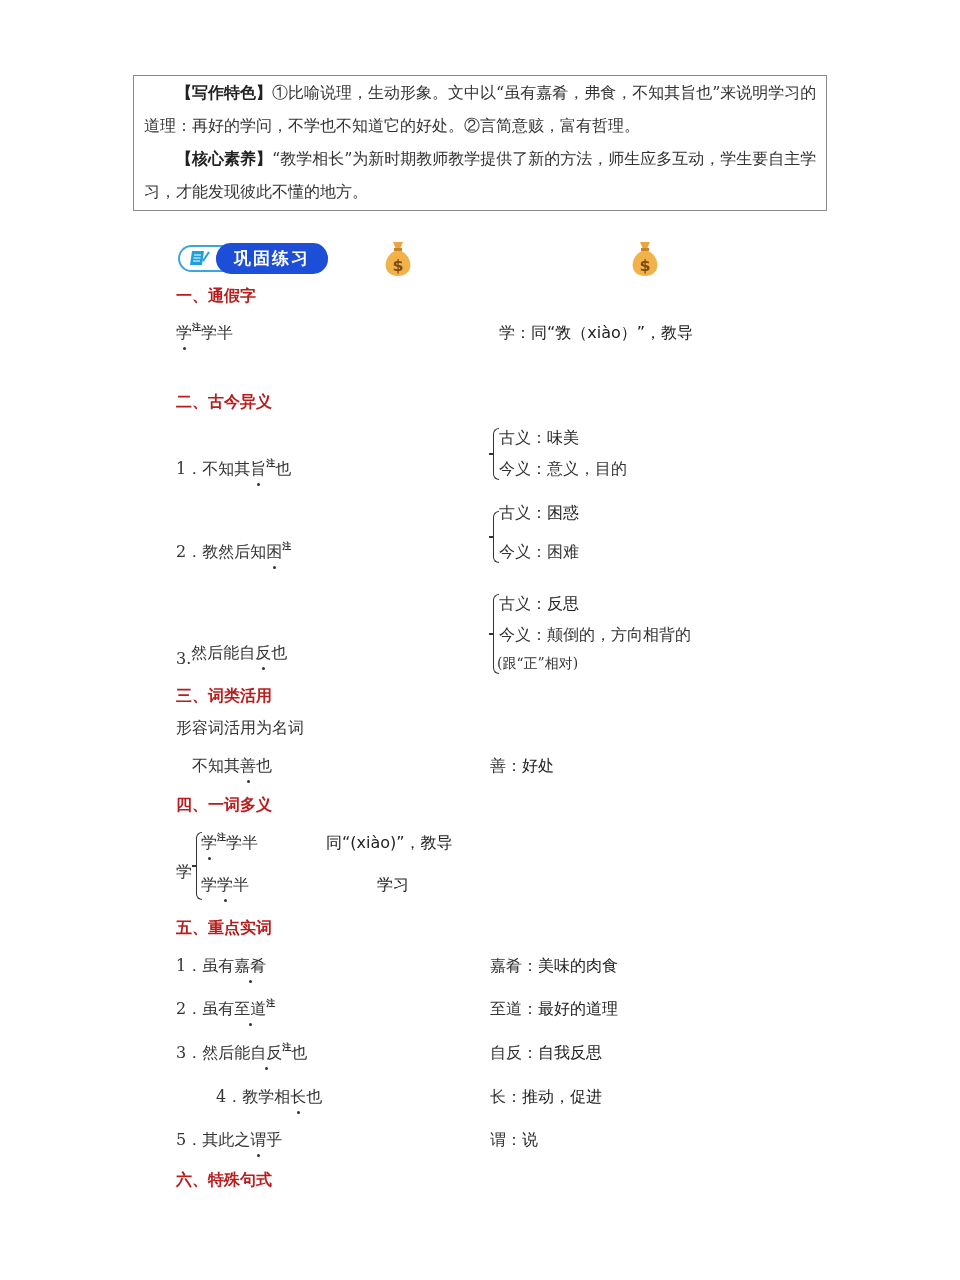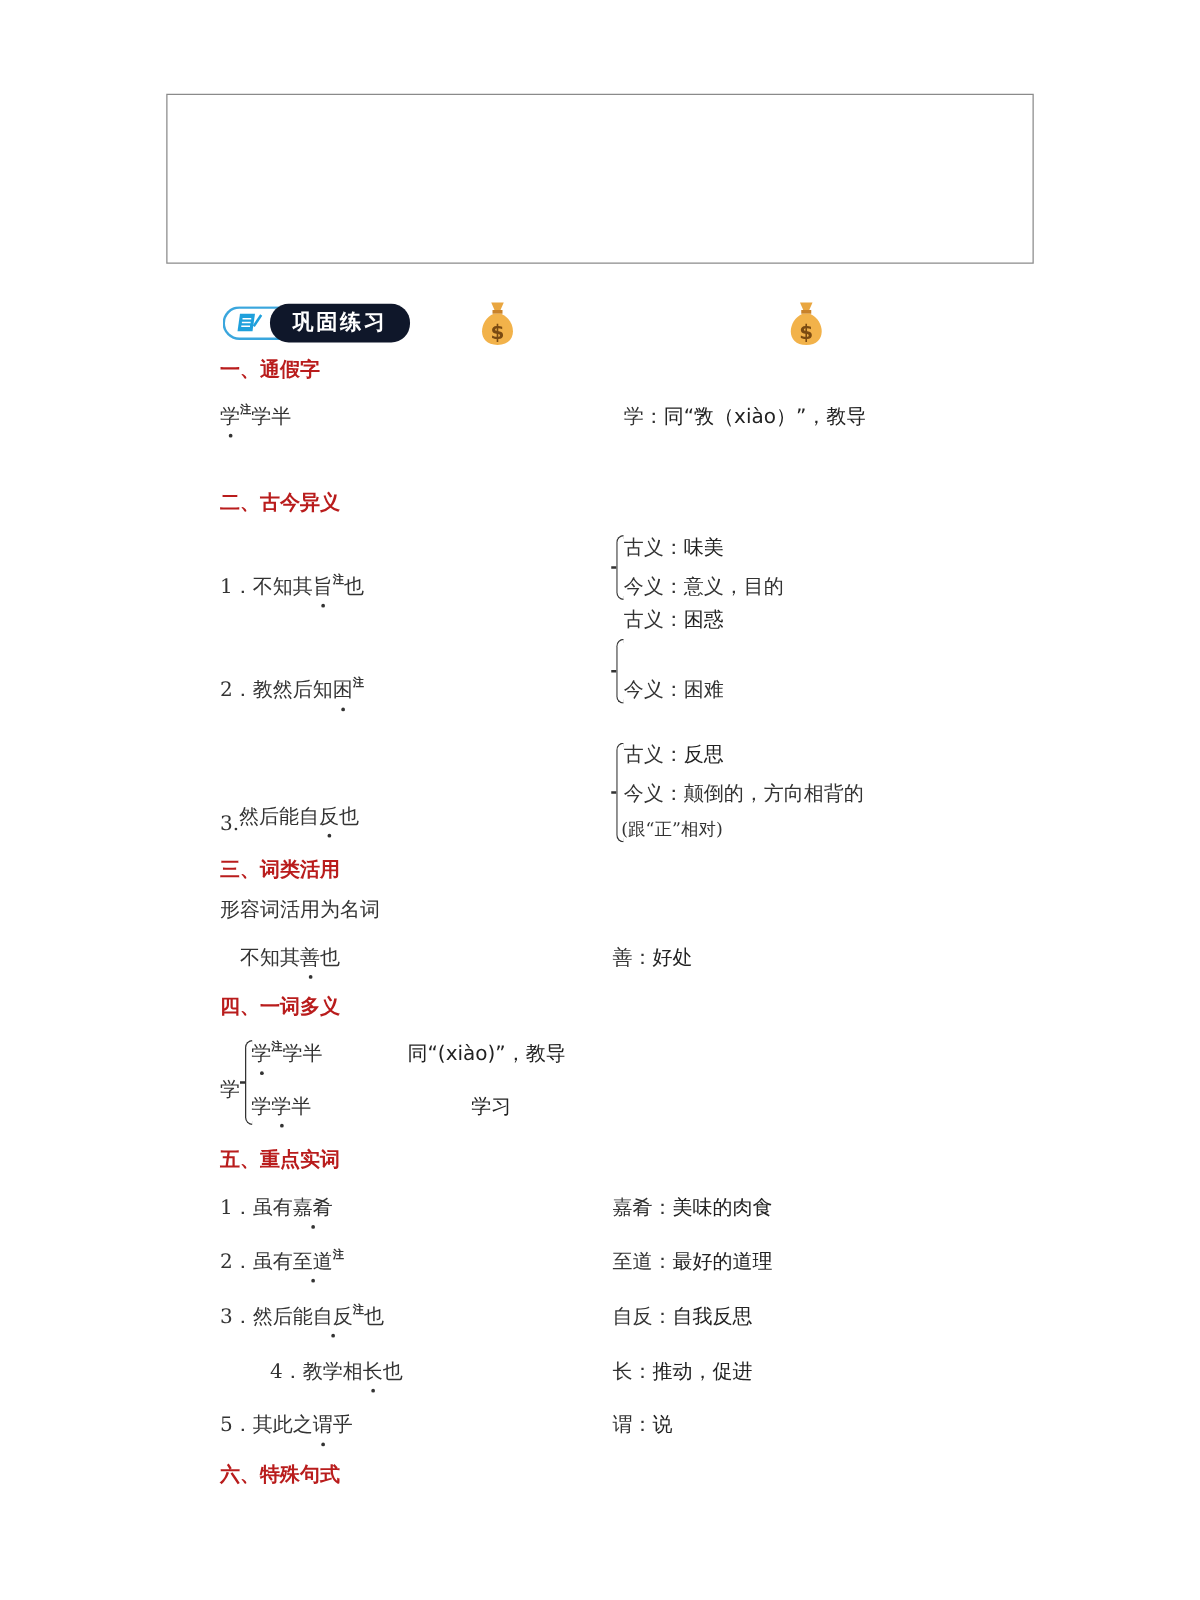--- a/index.html
+++ b/index.html
@@ -21,21 +21,21 @@
   .indent { text-indent: 32px; }
 
   .badge { position: absolute; left: 178px; top: 243px; width: 150px; height: 31px; }
   .badge-arc {
     position: absolute; left: 0; top: 2px; width: 60px; height: 27px;
     border: 2px solid #3aa6dd; border-right: none; border-radius: 14px 0 0 14px; box-sizing: border-box;
   }
   .badge-icon { position: absolute; left: 10px; top: 6px; width: 22px; height: 18px; }
   .badge-pill {
     position: absolute; left: 38px; top: 0; width: 112px; height: 31px;
-    background: #0f172a; border-radius: 15px; color: #fff;
+    background: #1d4ed8; border-radius: 15px; color: #fff;
     font-family: "DejaVu Sans", "Liberation Sans", sans-serif; font-weight: bold;
     font-size: 17px; line-height: 31px; text-align: center; letter-spacing: 2px;
   }
   .moneybag { position: absolute; width: 34px; height: 38px; }
 
   .h { font-family: "DejaVu Sans", "Liberation Sans", sans-serif; font-weight: bold; font-size: 16px; color: #b91c1c; }
   .t { font-size: 16px; color: #333; }
   .ans { font-family: "DejaVu Sans", "Liberation Sans", sans-serif; font-size: 16px; color: #222; text-underline-offset: 3px; }
   .dot { position: relative; display: inline-block; }
   .dot::after {
@@ -47,20 +47,22 @@
     position: absolute; width: 6px; border: 1.5px solid #333; border-right: none;
     border-radius: 6px 0 0 6px; box-sizing: border-box;
   }
   .brace-mid { position: absolute; width: 4px; height: 2px; background: #333; }
   .small { font-size: 14px; }
 </style>
 </head>
 <body>
 
 <div class="summary-box">
+  <div class="para indent" style="top:0;"><span class="bold-label">【写作特色】</span><span>①比喻说理，生动形象。文中以“虽有嘉肴，弗食，不知其旨也”来说明学习的道理：再好的学问，不学也不知道它的好处。②言简意赅，富有哲理。</span></div>
+  <div class="para indent" style="top:66px;"><span class="bold-label">【核心素养】</span><span>“教学相长”为新时期教师教学提供了新的方法，师生应多互动，学生要自主学习，才能发现彼此不懂的地方。</span></div>
 </div>
 
 <div class="badge">
   <div class="badge-arc"></div>
   <svg class="badge-icon" viewBox="0 0 22 18">
     <path d="M4 2 L16 2 L14 16 L2 16 Z" fill="#1ea0dc"></path>
     <path d="M6 6 L13 6 M5.5 9 L12.5 9 M5 12 L12 12" stroke="#fff" stroke-width="1.2"></path>
     <path d="M15 12 L21 3" stroke="#1ea0dc" stroke-width="2"></path>
   </svg>
   <div class="badge-pill">巩固练习</div>
@@ -87,21 +89,21 @@
 
 <div class="abs t" style="left:176px;top:459px;"><span>1．</span><span>不知其</span><span class="dot">旨</span><sup class="note">注</sup><span>也</span></div>
 <div class="brace" style="left:493px;top:428px;height:52px;"></div>
 <div class="brace-mid" style="left:489px;top:453px;"></div>
 <div class="abs t" style="left:499px;top:428px;"><span>古义：</span><span class="ans">味美</span></div>
 <div class="abs t" style="left:499px;top:459px;"><span>今义：</span><span>意义，目的</span></div>
 
 <div class="abs t" style="left:176px;top:542px;"><span>2．</span><span>教然后知</span><span class="dot">困</span><sup class="note">注</sup></div>
 <div class="brace" style="left:493px;top:511px;height:52px;"></div>
 <div class="brace-mid" style="left:489px;top:536px;"></div>
-<div class="abs t" style="left:499px;top:486px;"><span>古义：</span><span class="ans">困惑</span></div>
+<div class="abs t" style="left:499px;top:503px;"><span>古义：</span><span class="ans">困惑</span></div>
 <div class="abs t" style="left:499px;top:542px;"><span>今义：</span><span>困难</span></div>
 
 <div class="abs t" style="left:176px;top:643px;"><span style="position:relative;top:6px;">3.</span><span>然后能自</span><span class="dot">反</span><span>也</span></div>
 <div class="brace" style="left:493px;top:594px;height:80px;"></div>
 <div class="brace-mid" style="left:489px;top:633px;"></div>
 <div class="abs t" style="left:499px;top:594px;"><span>古义：</span><span class="ans">反思</span></div>
 <div class="abs t" style="left:499px;top:625px;"><span>今义：</span><span>颠倒的，方向相背的</span></div>
 <div class="abs t small" style="left:497px;top:655px;">(跟“正”相对)</div>
 
 <div class="abs h" style="left:176px;top:686px;">三、词类活用</div>

